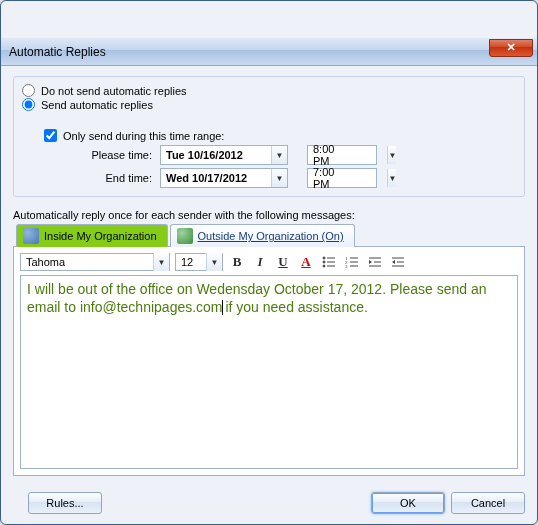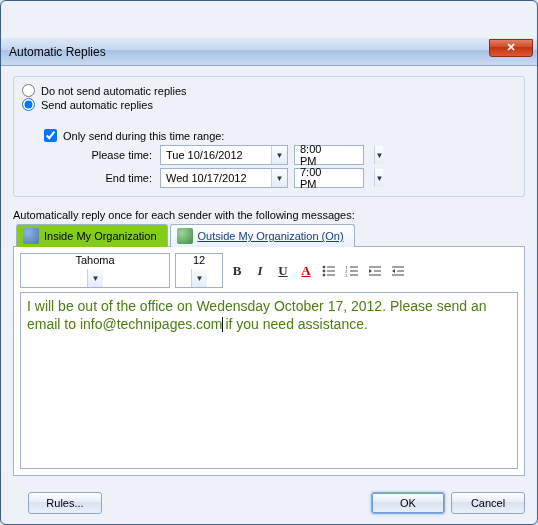--- a/index.html
+++ b/index.html
@@ -58,21 +58,21 @@
   .sub { margin-left: 22px; margin-top: 18px; }
   .time-row {
     display: flex; align-items: center; margin: 3px 0 0 60px;
   }
   .time-row .tlabel { width: 70px; text-align: right; margin-right: 8px; }
   .combo {
     display: inline-flex; align-items: center;
     background: #fff; border: 1px solid #9fb3cd;
     height: 20px;
   }
-  .combo.date { width: 128px; margin-right: 6px; }
+  .combo.date { width: 128px; margin-right: 19px; font-weight: bold; }
   .combo.time { width: 70px; gap: 48px; }
   .combo span.val { flex: 1; padding: 0 5px; font-size: 11px; }
   .combo .dd {
     width: 16px; height: 18px; display: flex; align-items: center; justify-content: center;
     border-left: 1px solid #c7d3e3;
     background: linear-gradient(#fbfdff,#e3ecf7);
     font-size: 8px; color: #333;
   }
   .section-label { margin: 4px 0 2px 0; }
   .tabs {
@@ -108,21 +108,21 @@
     background: #fff;
     display: flex; flex-direction: column;
     padding: 6px;
   }
   .toolbar {
     display: flex; align-items: center; gap: 5px;
     margin-bottom: 4px;
   }
   .font-combo { flex: 0 0 150px; }
   .size-combo { flex: 0 0 48px; }
-  .toolbar .combo { height: 35px; flex-direction: column; }
+  .toolbar .combo { height: 18px; }
   .tb-btn {
     width: 18px; height: 18px; display: flex; align-items: center; justify-content: center;
     font-family: "Times New Roman", serif; font-size: 13px;
     color: #303030;
   }
   .tb-btn.bold { font-weight: bold; }
   .tb-btn.italic { font-style: italic; font-weight: bold; }
   .tb-btn.underline { text-decoration: underline; font-weight: bold; }
   .tb-btn.color { color: #c00; font-weight: bold; text-decoration: underline; text-decoration-color: #c00; }
   .tb-btn.list svg, .tb-btn.indent svg { display: block; }

